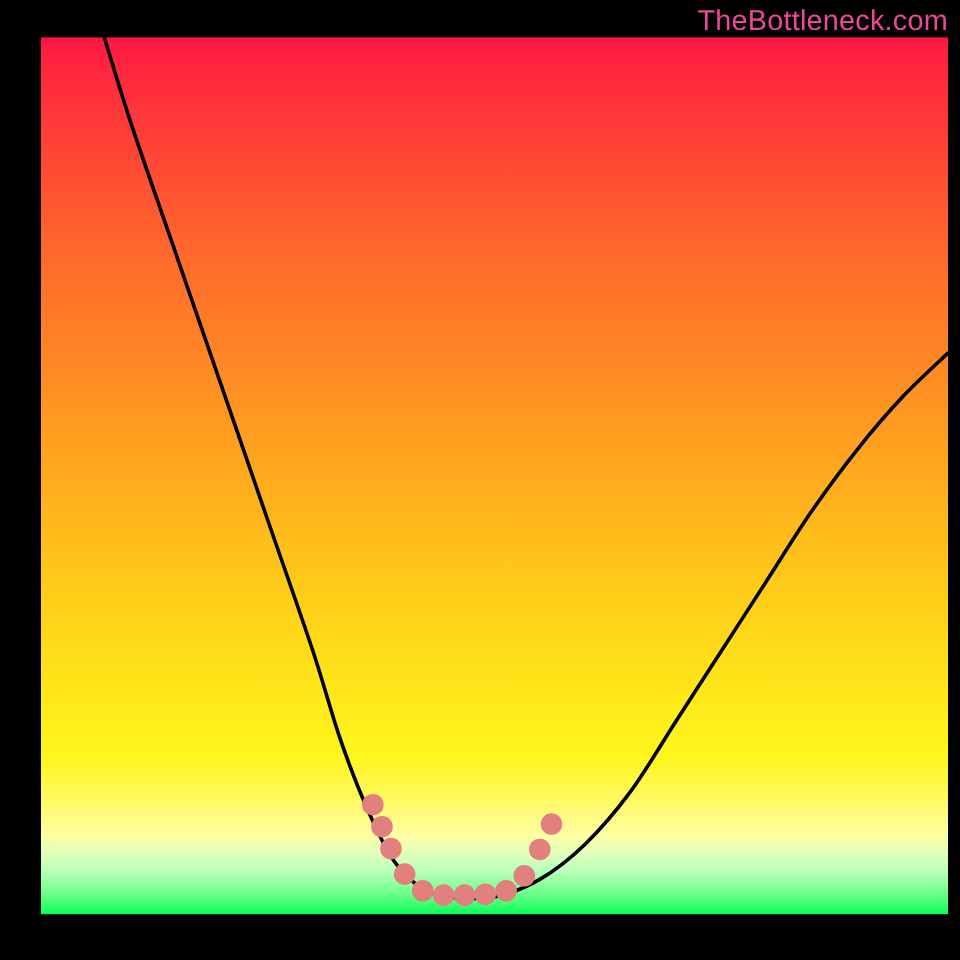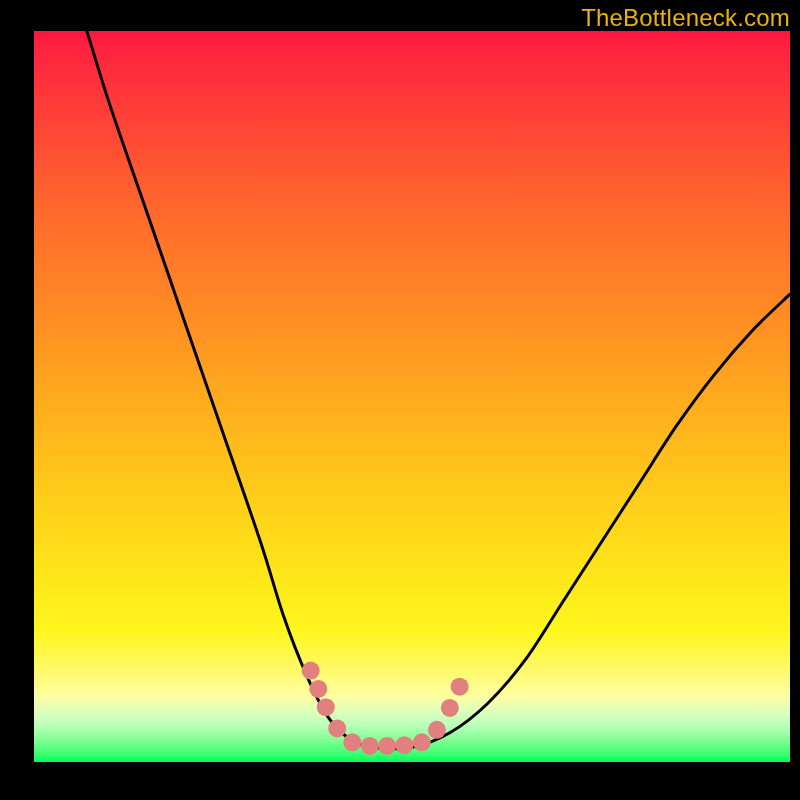--- a/index.html
+++ b/index.html
@@ -58,21 +58,21 @@
     position: absolute;
     top: 0;
     left: 0;
     width: 756px;
     height: 731px;
   }
   .watermark {
     position: absolute;
     top: 4px;
     right: 10px;
-    color: #eab308;
+    color: #ec4899;
     font-size: 24px;
     font-weight: 400;
     letter-spacing: 0.2px;
   }
 </style>
 </head>
 <body>
 
 <div class="frame">
 

